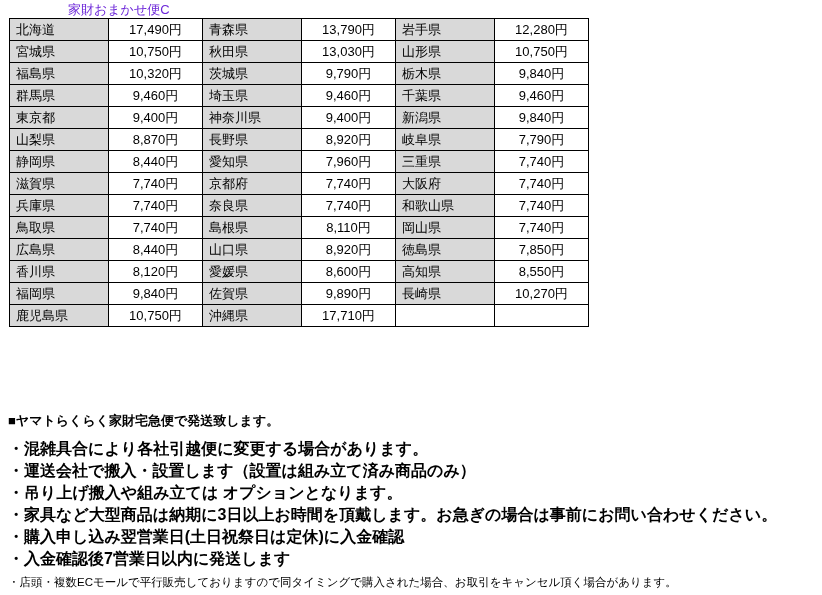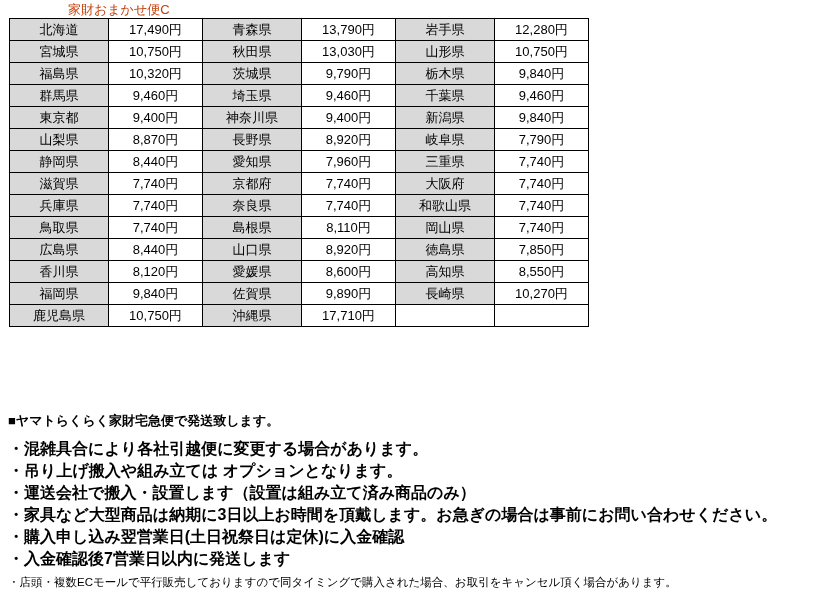--- a/index.html
+++ b/index.html
@@ -13,21 +13,21 @@
     font-family: "Liberation Sans", sans-serif;
     color: #000000;
     position: relative;
     overflow: hidden;
   }
   #title {
     position: absolute;
     left: 68px;
     top: 2px;
     font-size: 13px;
-    color: #c2410c;
+    color: #6d28d9;
     font-weight: 400;
     line-height: 16px;
     white-space: nowrap;
   }
   #fee-table {
     position: absolute;
     left: 9px;
     top: 18px;
     border-collapse: collapse;
     table-layout: fixed;
@@ -35,21 +35,20 @@
   }
   #fee-table td {
     border: 1px solid #000000;
     height: 21px;
     font-size: 13px;
     padding: 0 6px;
     line-height: 21px;
   }
   td.pref {
     background: #d9d9d9;
-    text-align: center;
     width: 86px;
   }
   td.price {
     background: #ffffff;
     text-align: center;
     width: 81px;
   }
   td.empty {
     background: #ffffff;
     border: 1px solid #000000;
@@ -198,19 +197,19 @@
         <td class="price">17,710円</td>
         <td class="empty"></td>
         <td class="empty"></td>
       </tr>
     </tbody>
 </table>
 
 <div id="notes">
   <div class="note-head">■ヤマトらくらく家財宅急便で発送致します。</div>
   <div class="note-line">・混雑具合により各社引越便に変更する場合があります。</div>
+  <div class="note-line">・運送会社で搬入・設置します（設置は組み立て済み商品のみ）</div>
   <div class="note-line">・吊り上げ搬入や組み立ては オプションとなります。</div>
-  <div class="note-line">・運送会社で搬入・設置します（設置は組み立て済み商品のみ）</div>
   <div class="note-line">・家具など大型商品は納期に3日以上お時間を頂戴します。お急ぎの場合は事前にお問い合わせください。</div>
   <div class="note-line">・購入申し込み翌営業日(土日祝祭日は定休)に入金確認</div>
   <div class="note-line">・入金確認後7営業日以内に発送します</div>
   <div class="note-small">・店頭・複数ECモールで平行販売しておりますので同タイミングで購入された場合、お取引をキャンセル頂く場合があります。</div>
 </div>
 
 </body></html>

